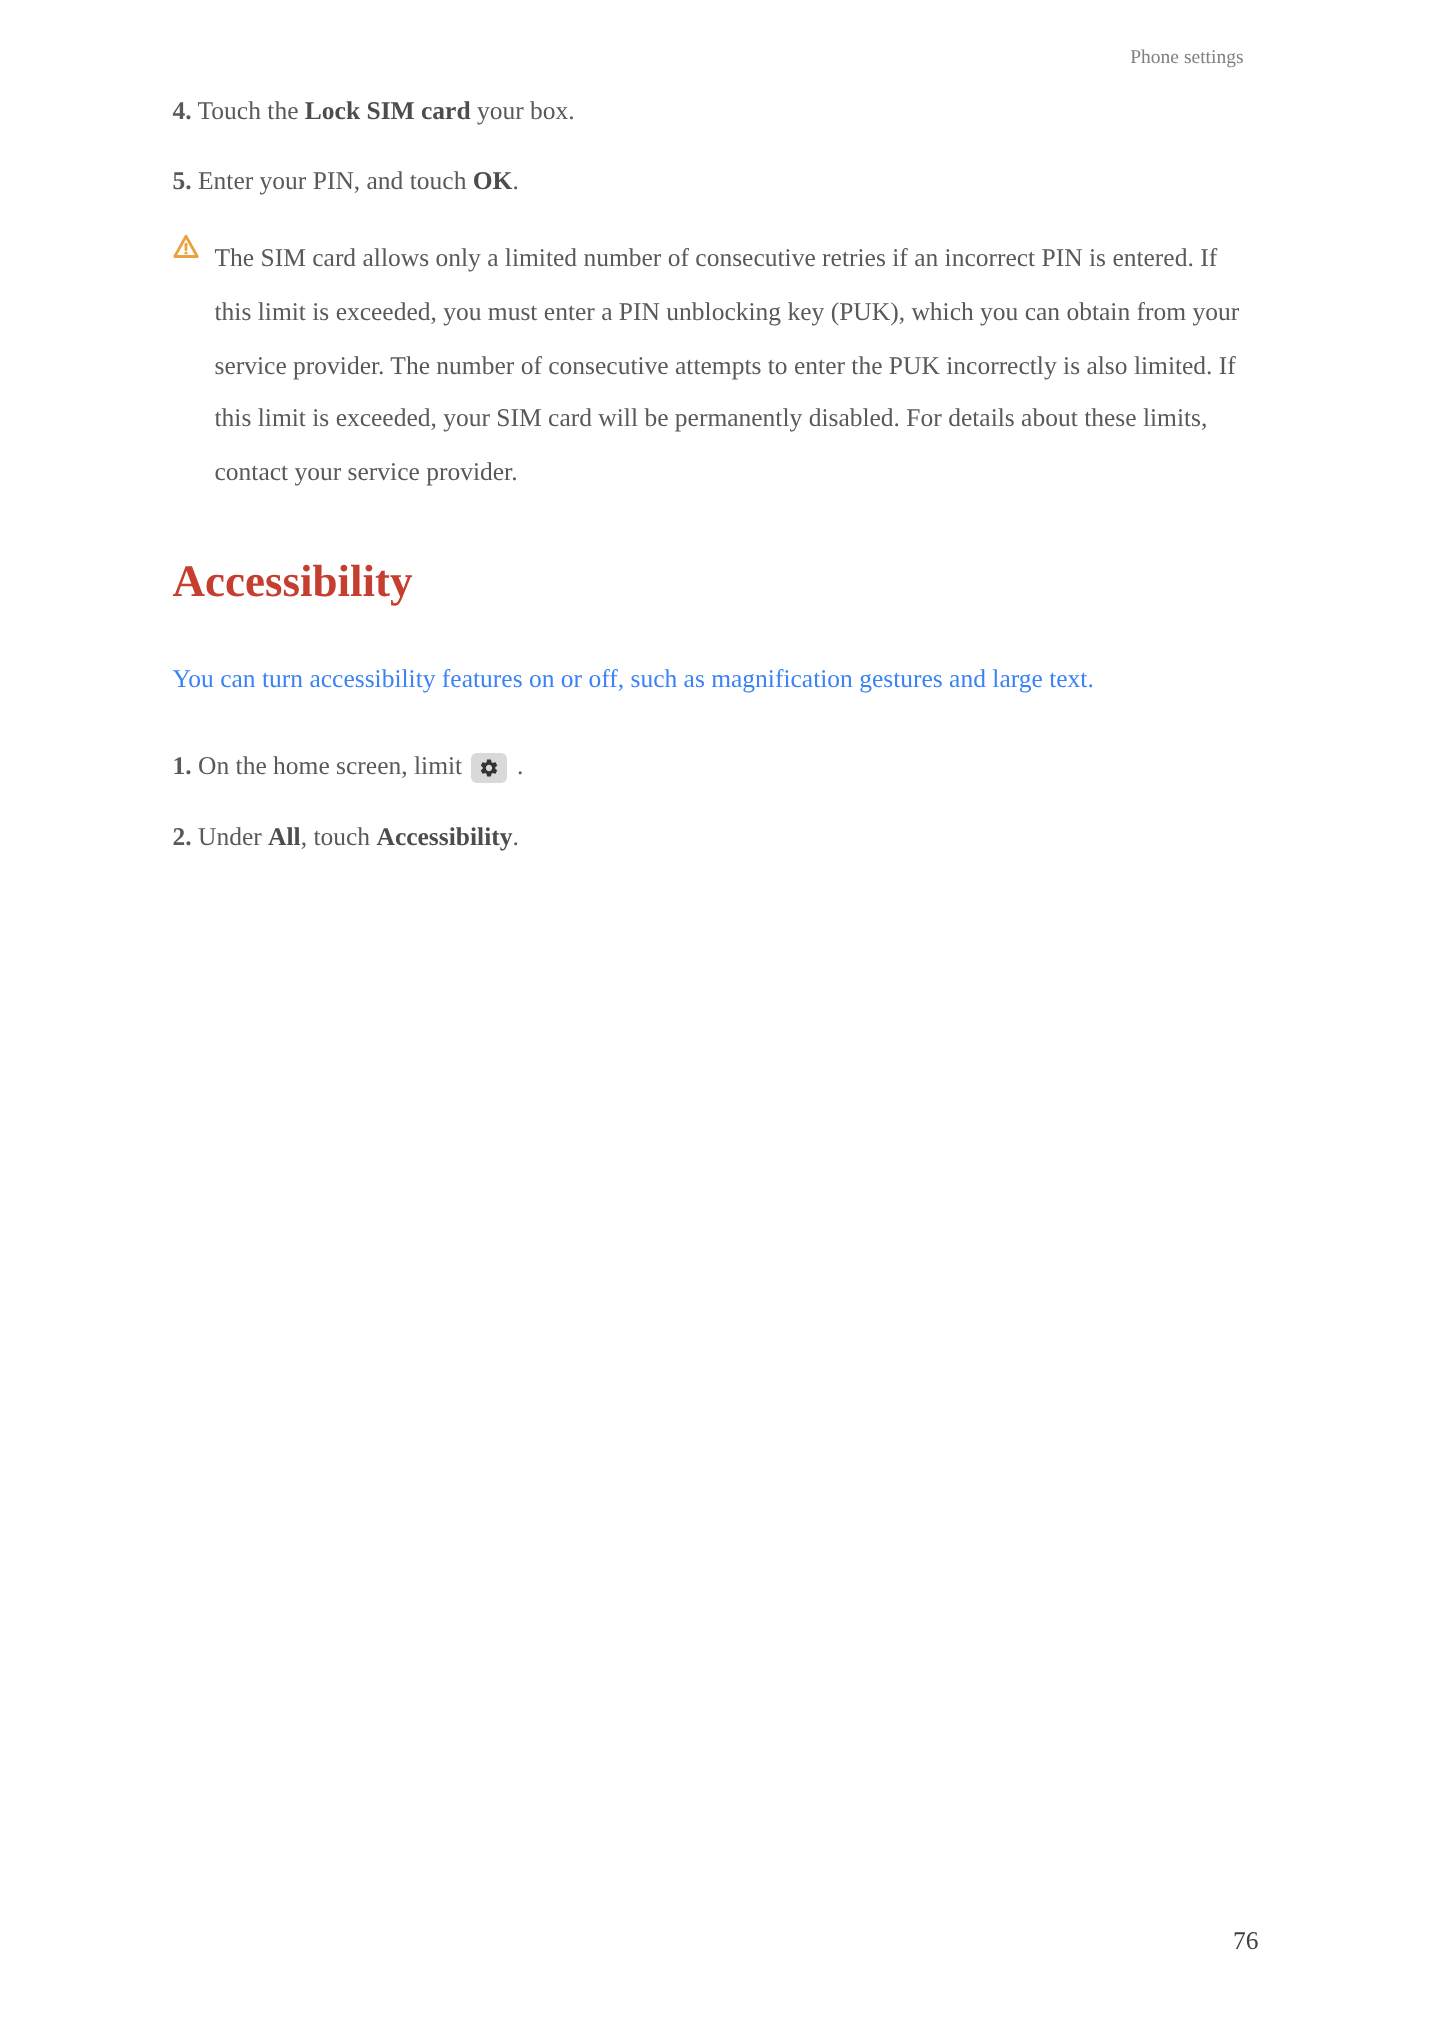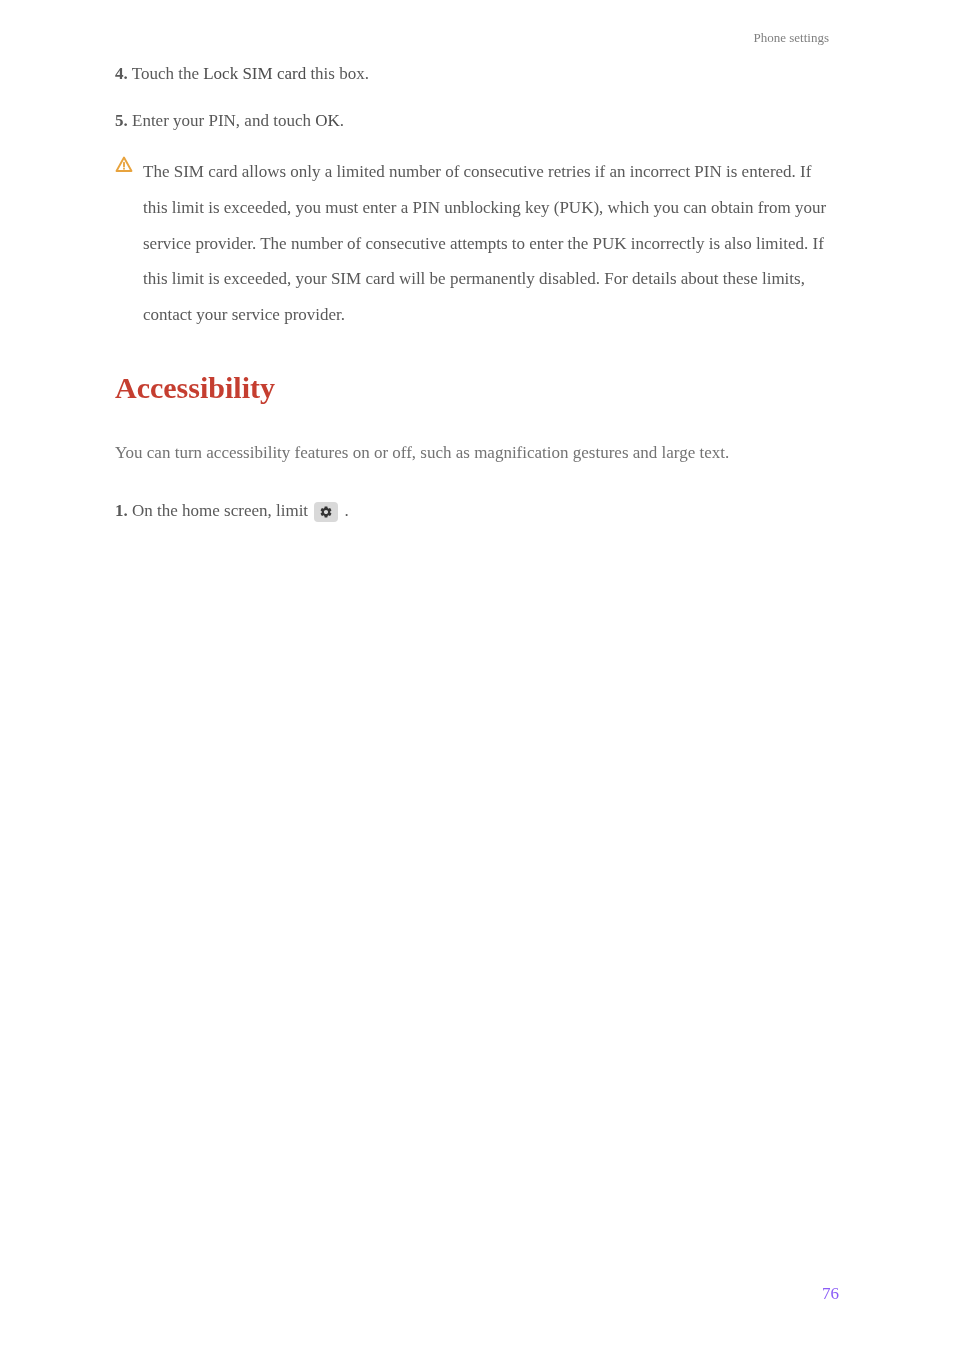--- a/index.html
+++ b/index.html
@@ -29,21 +29,21 @@
       margin-bottom: 20px;
       font-size: 17px;
       line-height: 1.6;
       color: #595959;
     }
     .step-num {
       font-weight: bold;
       color: #595959;
     }
     .bold {
-      font-weight: normal;
+      font-weight: bold;
       color: #4d4d4d;
     }
     .warning-block {
       display: flex;
       margin-top: 16px;
       margin-bottom: 38px;
     }
     .warning-icon-wrapper {
       flex-shrink: 0;
       width: 28px;
@@ -57,21 +57,21 @@
     }
     .section-heading {
       font-size: 30px;
       font-weight: bold;
       color: #c53e30;
       margin-bottom: 30px;
     }
     .section-intro {
       font-size: 17px;
       line-height: 2.1;
-      color: #737373;
+      color: #3b82f6;
       margin-bottom: 26px;
     }
     .settings-icon-wrapper {
       display: inline-block;
       vertical-align: middle;
       background: #d9d9d9;
       border-radius: 4px;
       padding: 2px 4px;
       margin: 0 2px;
     }
@@ -80,33 +80,33 @@
       height: 16px;
       display: flex;
       align-items: center;
       justify-content: center;
     }
     .page-number {
       position: absolute;
       bottom: 48px;
       right: 115px;
       font-size: 17px;
-      color: #8b5cf6;
+      color: #404040;
     }
   </style>
 </head>
 <body>
 
 <div class="header">Phone settings</div>
 
 <div class="content">
 
   <div class="step">
     <span class="step-num">4.</span>
-    <span>Touch the </span><span class="bold">Lock SIM card</span><span> this box.</span>
+    <span>Touch the </span><span class="bold">Lock SIM card</span><span> your box.</span>
   </div>
 
   <div class="step">
     <span class="step-num">5.</span>
     <span>Enter your PIN, and touch </span><span class="bold">OK</span><span>.</span>
   </div>
 
 
   <div class="warning-block">
     <div class="warning-icon-wrapper">
@@ -129,16 +129,20 @@
     <span class="settings-icon-wrapper">
       <span class="settings-icon-inner">
         <svg width="14" height="14" viewBox="0 0 24 24">
           <path fill="#333333" d="M19.14,12.94c0.04-0.3,0.06-0.61,0.06-0.94c0-0.32-0.02-0.64-0.07-0.94l2.03-1.58c0.18-0.14,0.23-0.41,0.12-0.61 l-1.92-3.32c-0.12-0.22-0.37-0.29-0.59-0.22l-2.39,0.96c-0.5-0.38-1.03-0.7-1.62-0.94L14.4,2.81c-0.04-0.24-0.24-0.41-0.48-0.41 h-3.84c-0.24,0-0.43,0.17-0.47,0.41L9.25,5.35C8.66,5.59,8.12,5.92,7.63,6.29L5.24,5.33c-0.22-0.08-0.47,0-0.59,0.22L2.74,8.87 C2.62,9.08,2.66,9.34,2.86,9.48l2.03,1.58C4.84,11.36,4.8,11.69,4.8,12s0.02,0.64,0.07,0.94l-2.03,1.58 c-0.18,0.14-0.23,0.41-0.12,0.61l1.92,3.32c0.12,0.22,0.37,0.29,0.59,0.22l2.39-0.96c0.5,0.38,1.03,0.7,1.62,0.94l0.36,2.54 c0.05,0.24,0.24,0.41,0.48,0.41h3.84c0.24,0,0.44-0.17,0.47-0.41l0.36-2.54c0.59-0.24,1.13-0.56,1.62-0.94l2.39,0.96 c0.22,0.08,0.47,0,0.59-0.22l1.92-3.32c0.12-0.22,0.07-0.47-0.12-0.61L19.14,12.94z M12,15.6c-1.98,0-3.6-1.62-3.6-3.6 s1.62-3.6,3.6-3.6s3.6,1.62,3.6,3.6S13.98,15.6,12,15.6z"></path>
         </svg>
       </span>
     </span>
     <span>.</span>
   </div>
 
+  <div class="step">
+    <span class="step-num">2.</span>
+    <span>Under </span><span class="bold">All</span><span>, touch </span><span class="bold">Accessibility</span><span>.</span>
+  </div>
 
 </div>
 
 <div class="page-number">76</div>
 
 </body></html>

